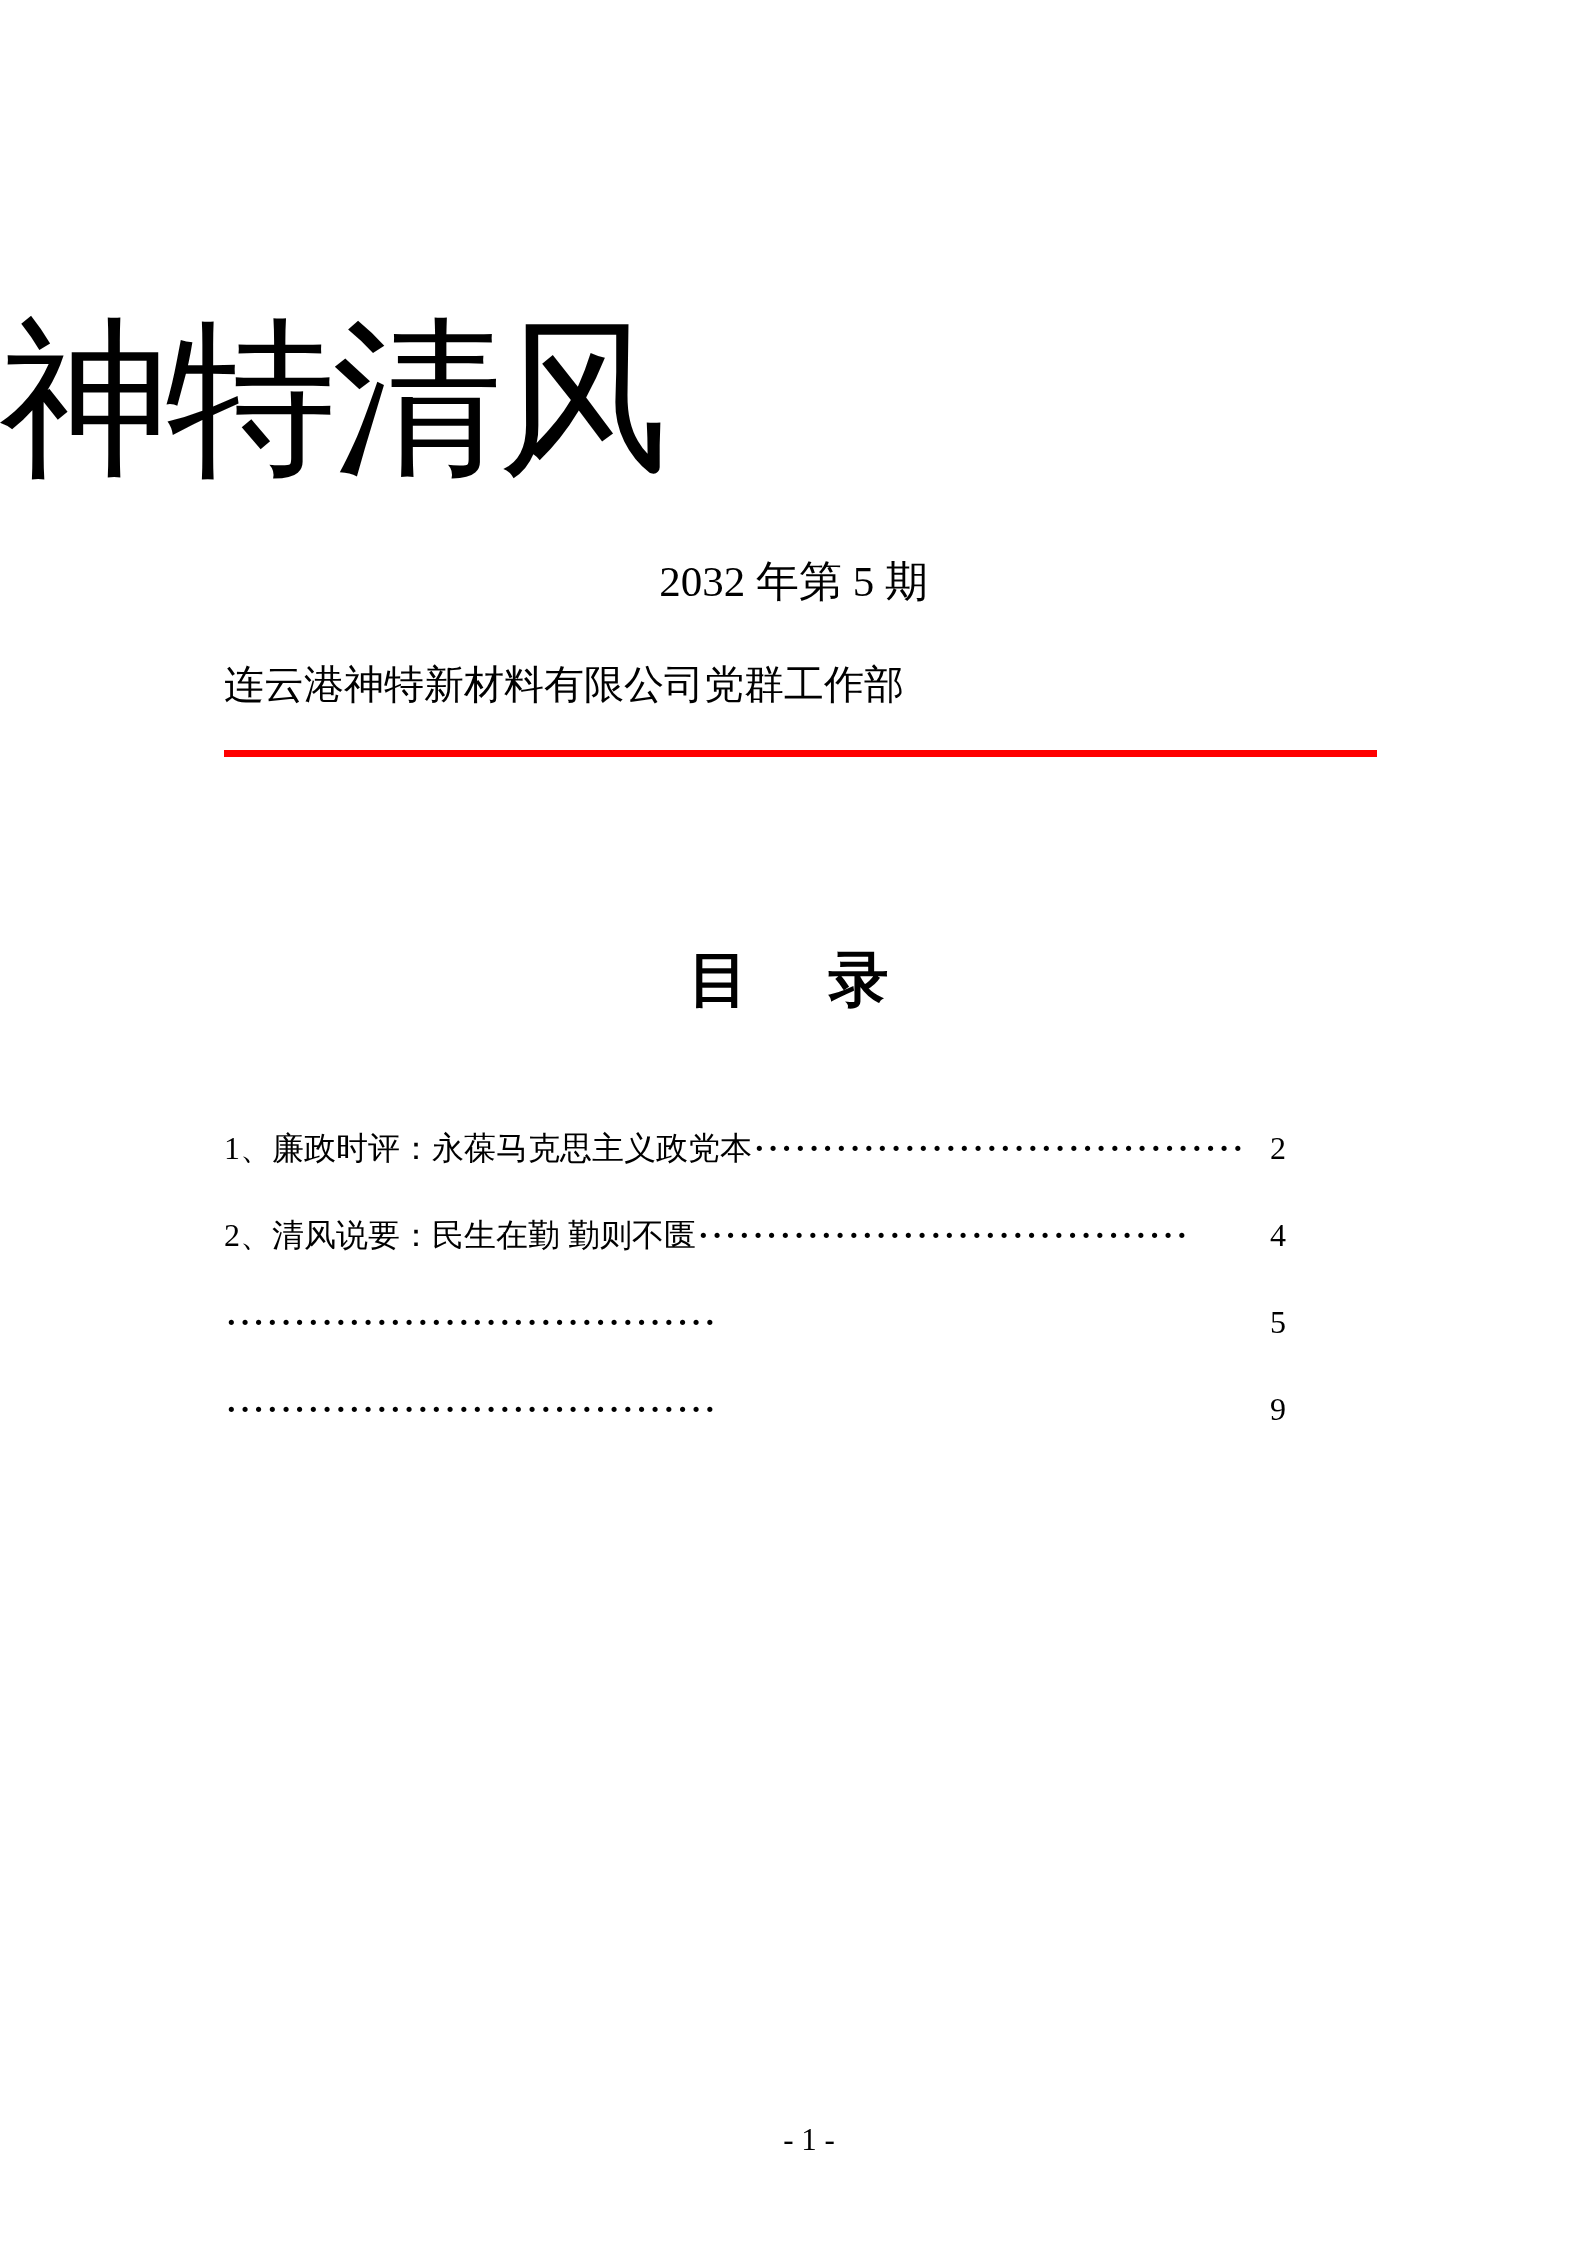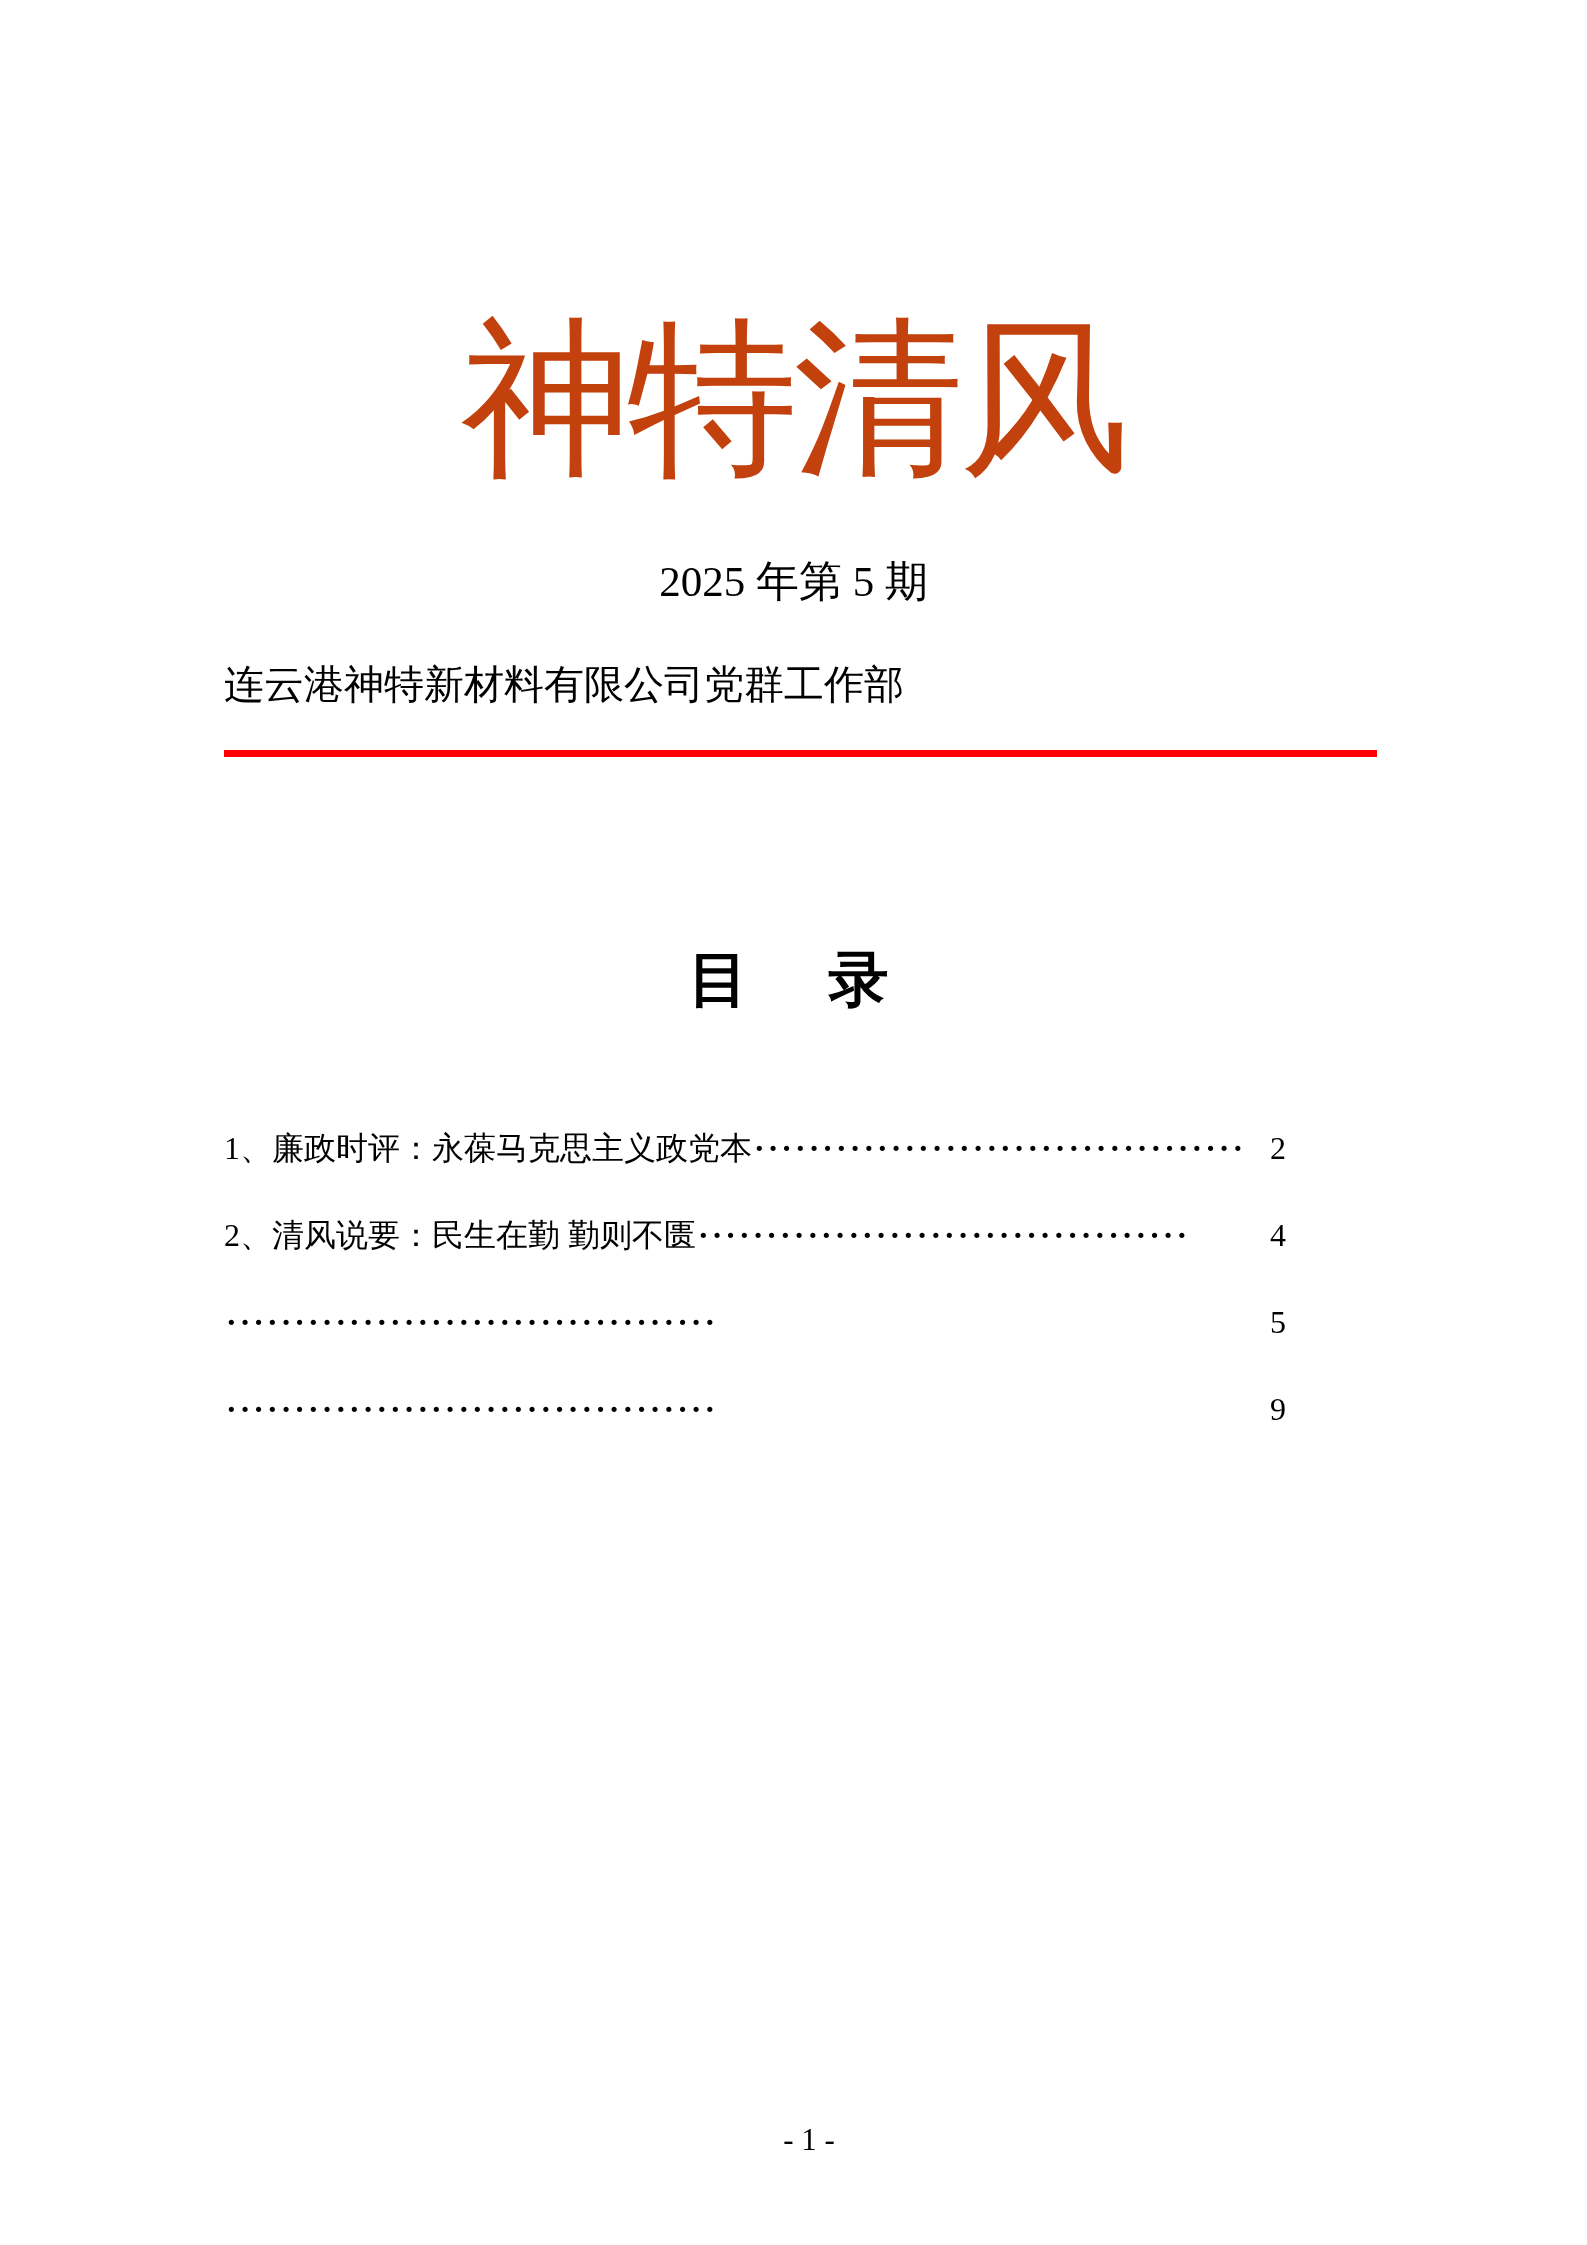--- a/index.html
+++ b/index.html
@@ -12,26 +12,25 @@
       background: #ffffff;
       font-family: "Liberation Serif", "DejaVu Serif", serif;
       color: #000000;
       overflow: hidden;
     }
     .masthead-title {
       position: absolute;
       top: 295px;
       left: 0;
       width: 100%;
-      text-align: center;
       font-size: 170px;
       line-height: 210px;
       letter-spacing: -4px;
       font-weight: 400;
-      color: #c2410c;
+      color: #000000;
       white-space: pre;
     }
     .issue-line {
       position: absolute;
       top: 552px;
       left: 0;
       width: 100%;
       text-align: center;
       font-size: 43px;
       line-height: 60px;
@@ -110,21 +109,21 @@
       white-space: pre;
     }
   </style>
 </head>
 <body>
 
 <div class="page">
 
   <div class="masthead-title">神特清风</div>
 
-  <div class="issue-line">2025 年第 5 期</div>
+  <div class="issue-line">2032 年第 5 期</div>
 
   <div class="publisher-row">
     <span class="publisher-name">连云港神特新材料有限公司党群工作部</span>
   </div>
 
   <div class="divider-rule"></div>
 
   <div class="toc-heading">目　录</div>
 
   <div class="toc-list">

